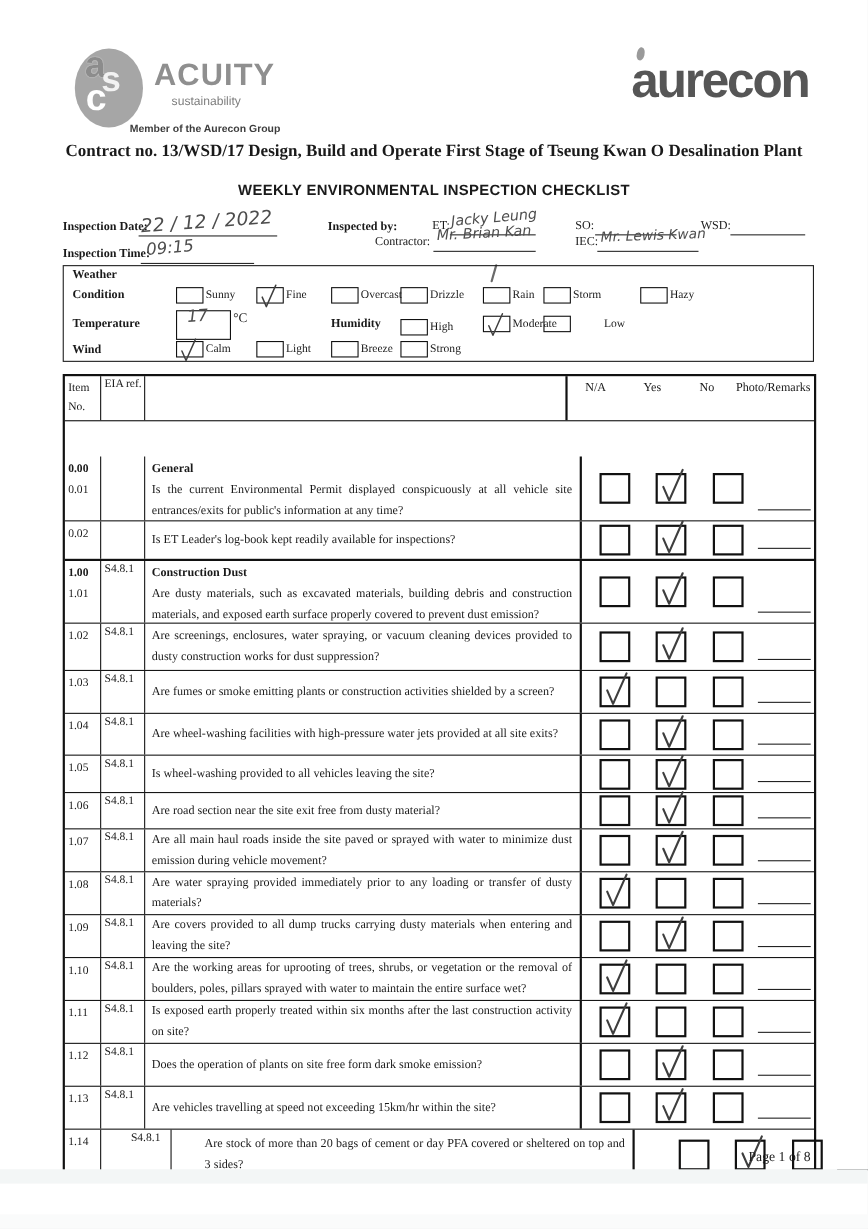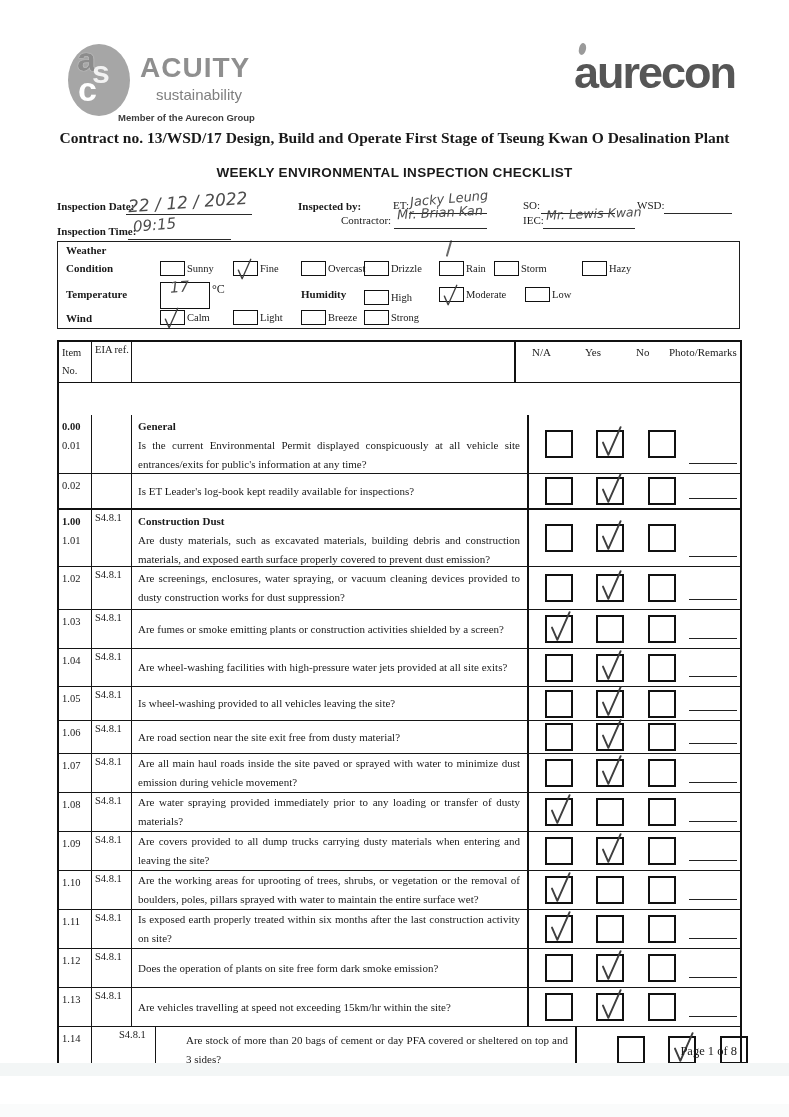--- a/index.html
+++ b/index.html
@@ -10,21 +10,21 @@
   .acuity{position:absolute;left:68px;top:42px;width:240px;height:86px;}
   .acuity-oval{position:absolute;left:0;top:2px;width:62px;height:72px;border-radius:50%;
                background:#a6a6a6;}
   .acuity-oval span{position:absolute;font-family:"Liberation Sans",sans-serif;font-weight:bold;}
   .acuity-oval .m-a{left:9px;top:-4px;font-size:34px;color:#8c8c8c;text-shadow:0 0 1px #fff;}
   .acuity-oval .m-s{left:24px;top:10px;font-size:32px;color:#f2f2f2;}
   .acuity-oval .m-c{left:10px;top:26px;font-size:34px;color:#ffffff;}
   .acuity-name{position:absolute;left:72px;top:10px;font-family:"Liberation Sans",sans-serif;
                font-weight:bold;font-size:28px;letter-spacing:1px;color:#8f8f8f;}
   .acuity-tag{position:absolute;left:88px;top:44px;font-family:"Liberation Sans",sans-serif;
-              font-size:15px;color:#7e7e7e;}
+              font-size:11px;color:#7e7e7e;}
   .acuity-member{position:absolute;left:50px;top:70px;font-family:"Liberation Sans",sans-serif;
                  font-weight:bold;font-size:9.5px;color:#3c3c3c;}
   .aurecon{position:absolute;right:54px;top:50px;font-family:"Liberation Sans",sans-serif;
            font-weight:800;font-size:45px;letter-spacing:-2px;color:#565656;line-height:1;}
   .aurecon .accent{position:absolute;left:5px;top:-7px;width:7px;height:12px;border-radius:45% 55% 50% 50%;
            background:#9a9a9a;transform:rotate(14deg);}
 
   
   .contract{position:absolute;left:0;top:129px;width:100%;text-align:center;
             font-weight:bold;font-size:15.5px;}
@@ -182,21 +182,21 @@
           <span class="olabel">High</span>
         </span>
         <span class="wopt" style="left: 381px; top: 45px;">
           <span class="wbox">
             <svg width="18" height="24" viewBox="0 0 24 30">
      <path d="M4.5 16.5 L9.5 28 L21 2" stroke="#3e3e3e" stroke-width="1.8" fill="none" stroke-linecap="round" stroke-linejoin="round"></path>
             </svg>
           </span>
           <span class="olabel">Moderate</span>
         </span>
-        <span class="wopt" style="left: 467px; top: 45px;">
+        <span class="wopt" style="left: 436px; top: 45px; gap: 28px;">
           <span class="wbox"></span>
           <span class="olabel">Low</span>
         </span>
       </div>
     <div class="w-lbl" style="left:8px;top:70px;">Wind</div>
     <div id="wind-opts">
         <span class="wopt" style="left: 102px; top: 68px;">
           <span class="wbox">
             <svg width="18" height="24" viewBox="0 0 24 30">
      <path d="M4.5 16.5 L9.5 28 L21 2" stroke="#3e3e3e" stroke-width="1.8" fill="none" stroke-linecap="round" stroke-linejoin="round"></path>

